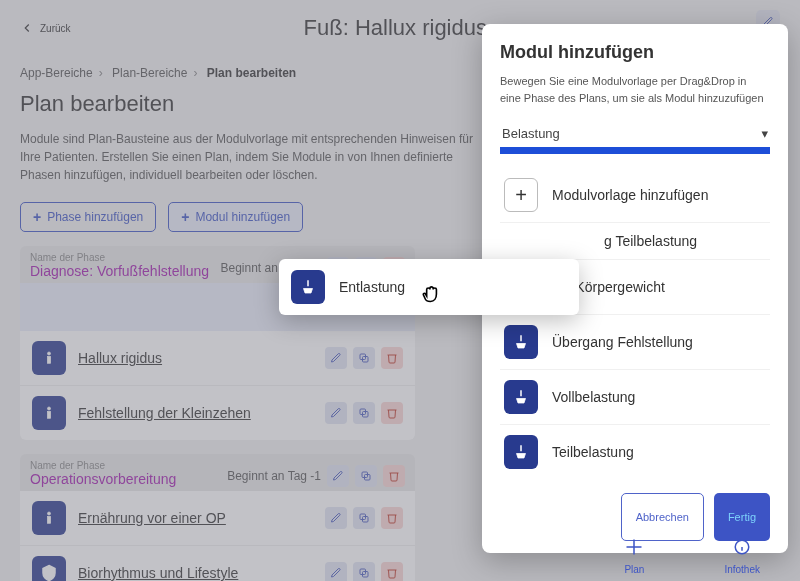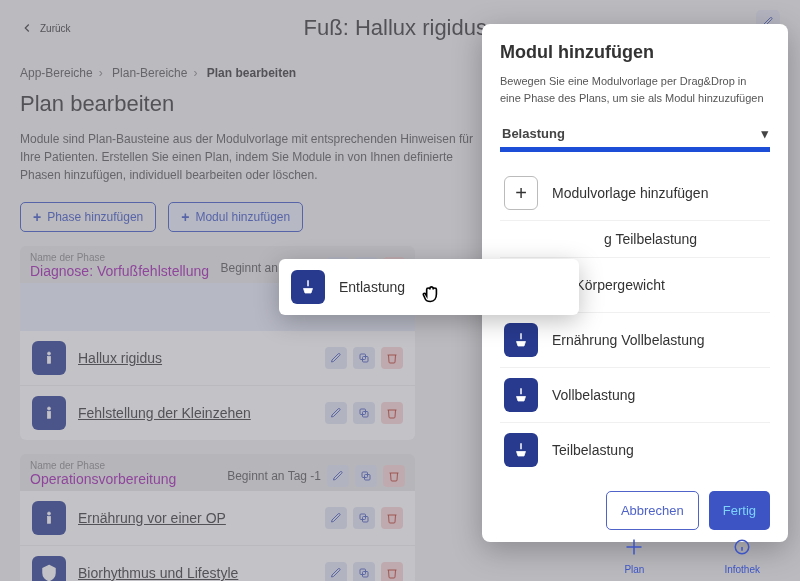--- a/index.html
+++ b/index.html
@@ -50,28 +50,28 @@
   .tile { width:34px; height:34px; border-radius:6px; background:var(--tile-dark); display:flex; align-items:center; justify-content:center; flex-shrink:0; }
   .tile svg { width:18px; height:18px; fill:#fff; stroke:#fff; }
   .module .name { flex:1; font-size:14px; color:#333;text-decoration:underline; }
   .module .actions { display:flex; gap:6px; }
   .dropzone { height:48px; background:#e9edfa; margin-top:0; }
   
   .overlay { position:absolute; inset:0; background:var(--overlay); }
   .modal { position:absolute; right:12px; top:24px; width:306px; background:#fff; border-radius:8px; box-shadow:0 8px 30px rgba(0,0,0,0.25); padding:18px 18px 12px; display:flex; flex-direction:column; }
   .modal h2 { margin:0 0 10px; font-size:18px; font-weight:600; }
   .modal .hint { font-size:11px; color:#555; line-height:1.5; }
-  .select { margin-top:14px; border-bottom:5px solid #1d4ed8; display:flex; align-items:center; padding:6px 2px; font-size:13px; color:#444;font-weight:bold; }
+  .select { margin-top:14px; border-bottom:7px solid #1d4ed8; display:flex; align-items:center; padding:6px 2px; font-size:13px; color:#444; }
   .select .chev { margin-left:auto; }
   .modal-list { margin-top:14px; flex:1; overflow:hidden; }
   .modal-item { display:flex; align-items:center; gap:14px; padding:10px 4px; font-size:14px; }
   .modal-item + .modal-item { border-top:1px solid #f0f0f0; }
   .add-tile { width:34px; height:34px; border:1px solid #bbb; border-radius:6px; display:flex; align-items:center; justify-content:center; font-size:20px; color:#333; background:#fff; }
   .modal-footer { display:flex; justify-content:flex-end; gap:10px; margin-top:14px; }
-  .modal-footer button { font-size:13px; border-radius:5px; padding:11px 14px; }
+  .modal-footer button { font-size:11px; border-radius:5px; padding:17px 14px; }
   .cancel { background:#fff; border:1px solid var(--accent-soft); color:var(--accent-soft); }
   .primary { background:var(--accent); border:none; color:#7dd3fc;text-align:center; }
   .bottom-icons { position:absolute; right:40px; bottom:6px; display:flex; gap:80px; color:var(--accent); font-size:10px; }
   .bottom-icons .bi { display:flex; flex-direction:column; align-items:center; gap:8px; }
   .bottom-icons svg { width:18px; height:18px; stroke:var(--accent); fill:none; stroke-width:2; }
   
   .drag-chip { position:absolute; left:279px; top:259px; width:300px; height:56px; background:#fff; border-radius:6px; box-shadow:0 6px 24px rgba(0,0,0,0.25); display:flex; align-items:center; padding:0 12px; gap:14px; font-size:14px; pointer-events:none; }
   .cursor { position:absolute; left:418px; top:282px; pointer-events:none; }
   
   .partial-obscured .name { padding-left:100px; }
@@ -324,21 +324,21 @@
         </div>
       <span>1/2 Körpergewicht</span>
     </div>
     <div class="modal-item">
       <div class="tile">
           <svg viewBox="0 0 24 24">
             <path d="M12 3v8" stroke="#fff" stroke-width="2"></path>
             <path d="M6 14h12l-2 6H8z" fill="#fff"></path>
           </svg>
         </div>
-      <span>Ernährung Vollbelastung</span>
+      <span>Übergang Fehlstellung</span>
     </div>
     <div class="modal-item">
       <div class="tile">
           <svg viewBox="0 0 24 24">
             <path d="M12 3v8" stroke="#fff" stroke-width="2"></path>
             <path d="M6 14h12l-2 6H8z" fill="#fff"></path>
           </svg>
         </div>
       <span>Vollbelastung</span>
     </div>

